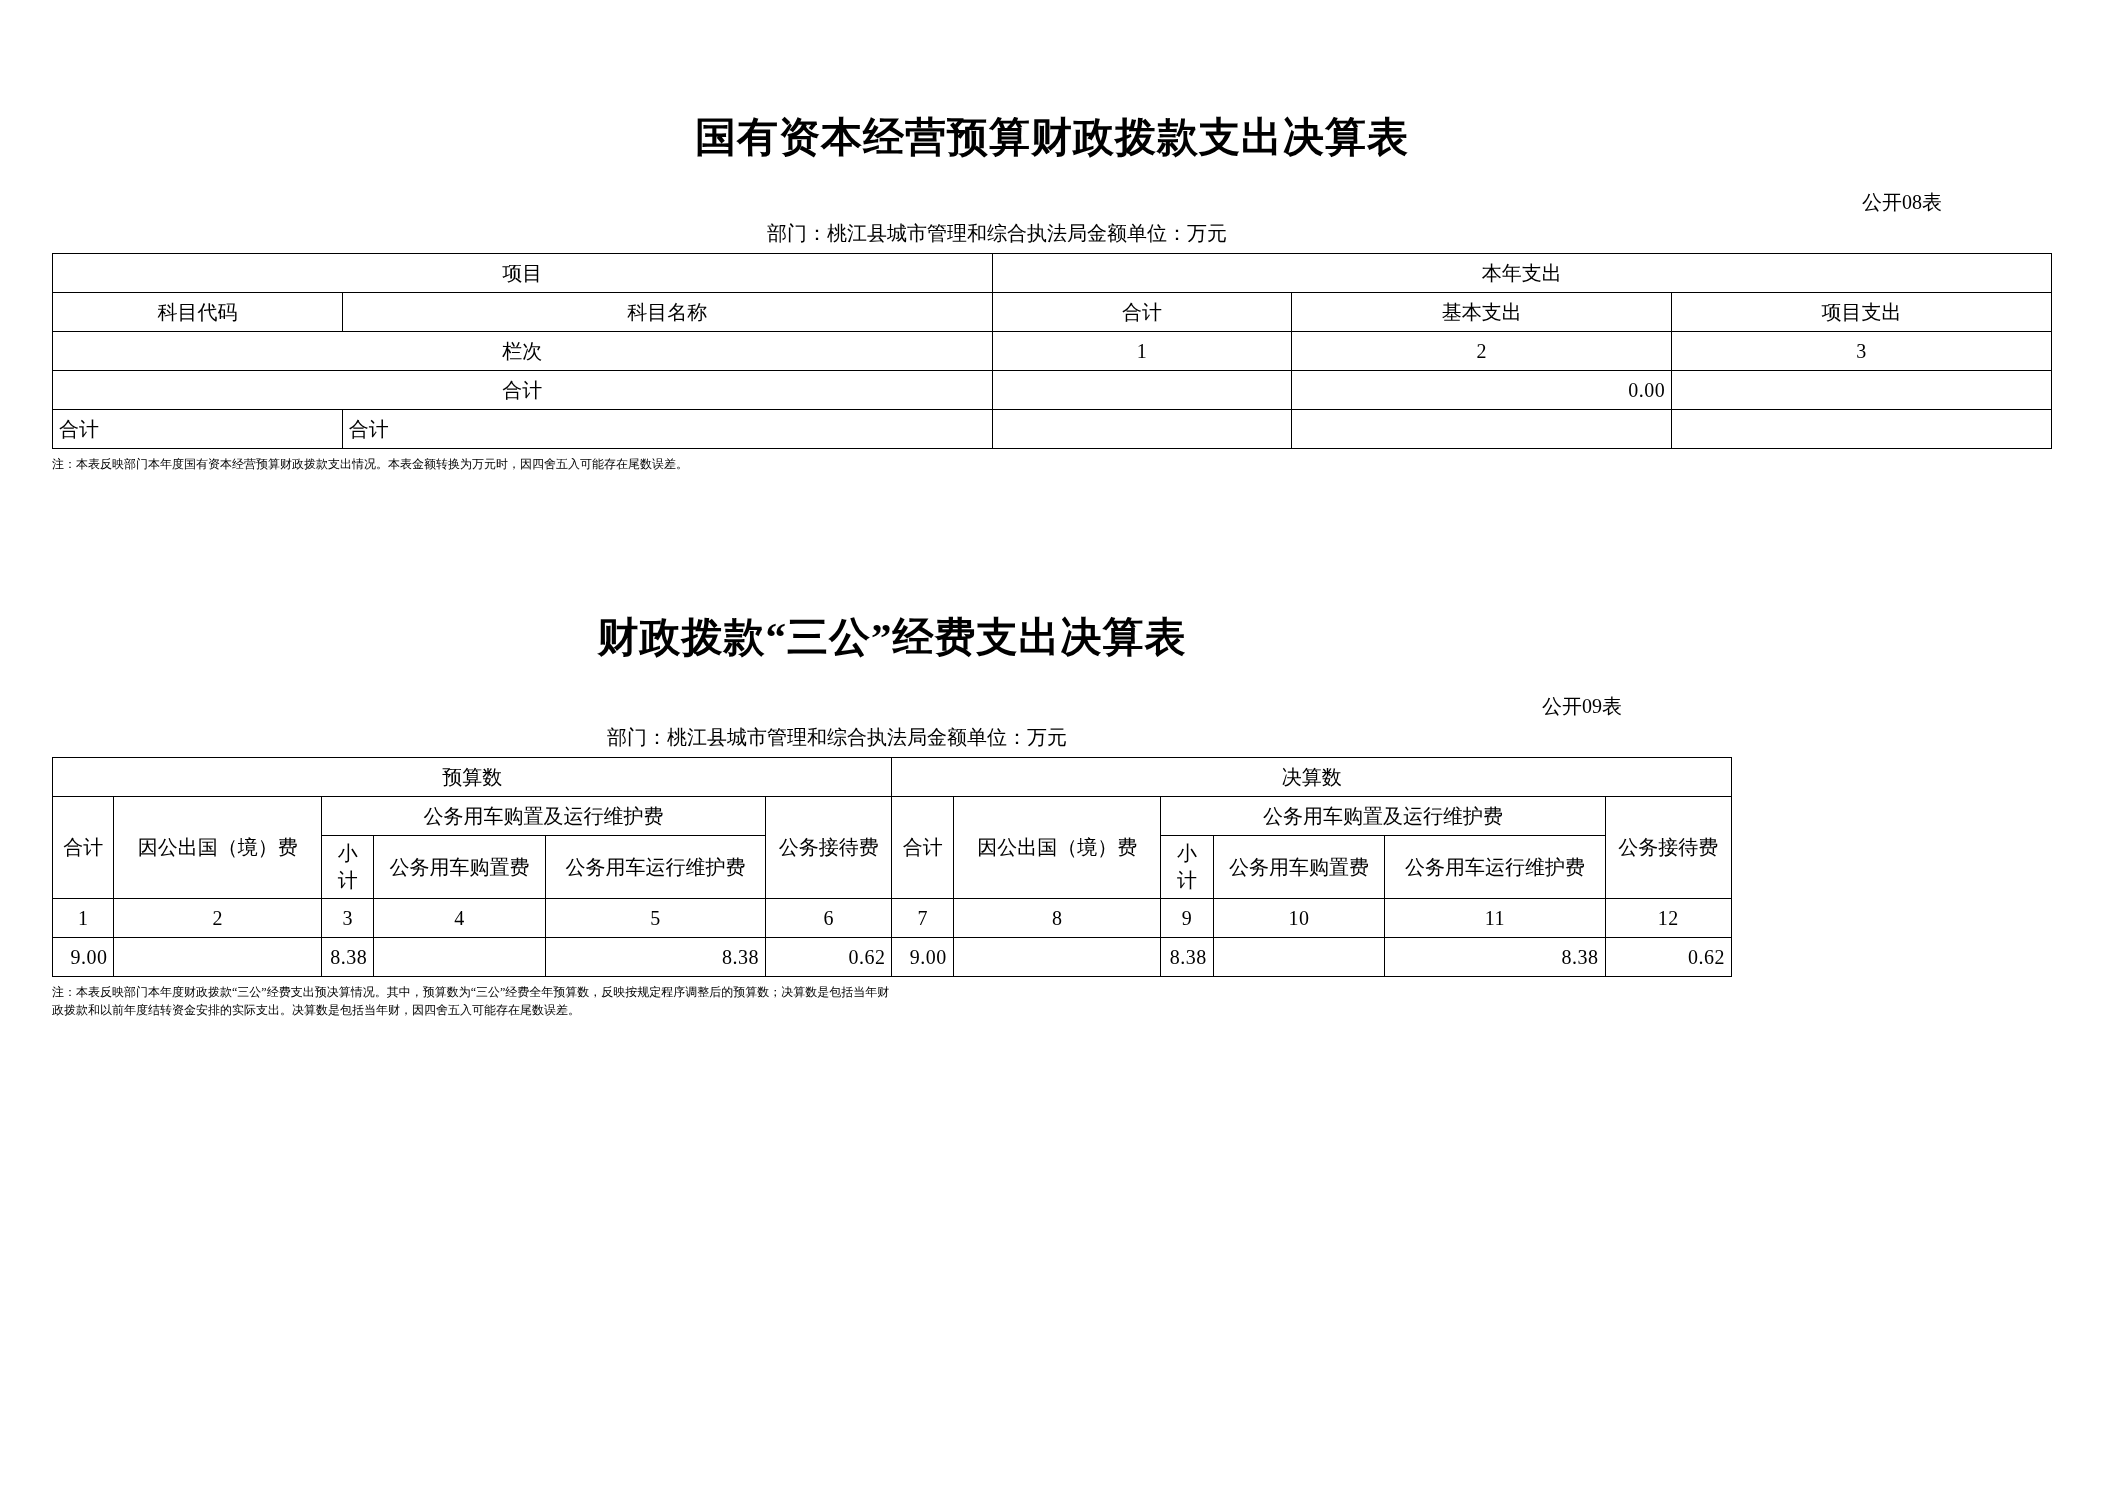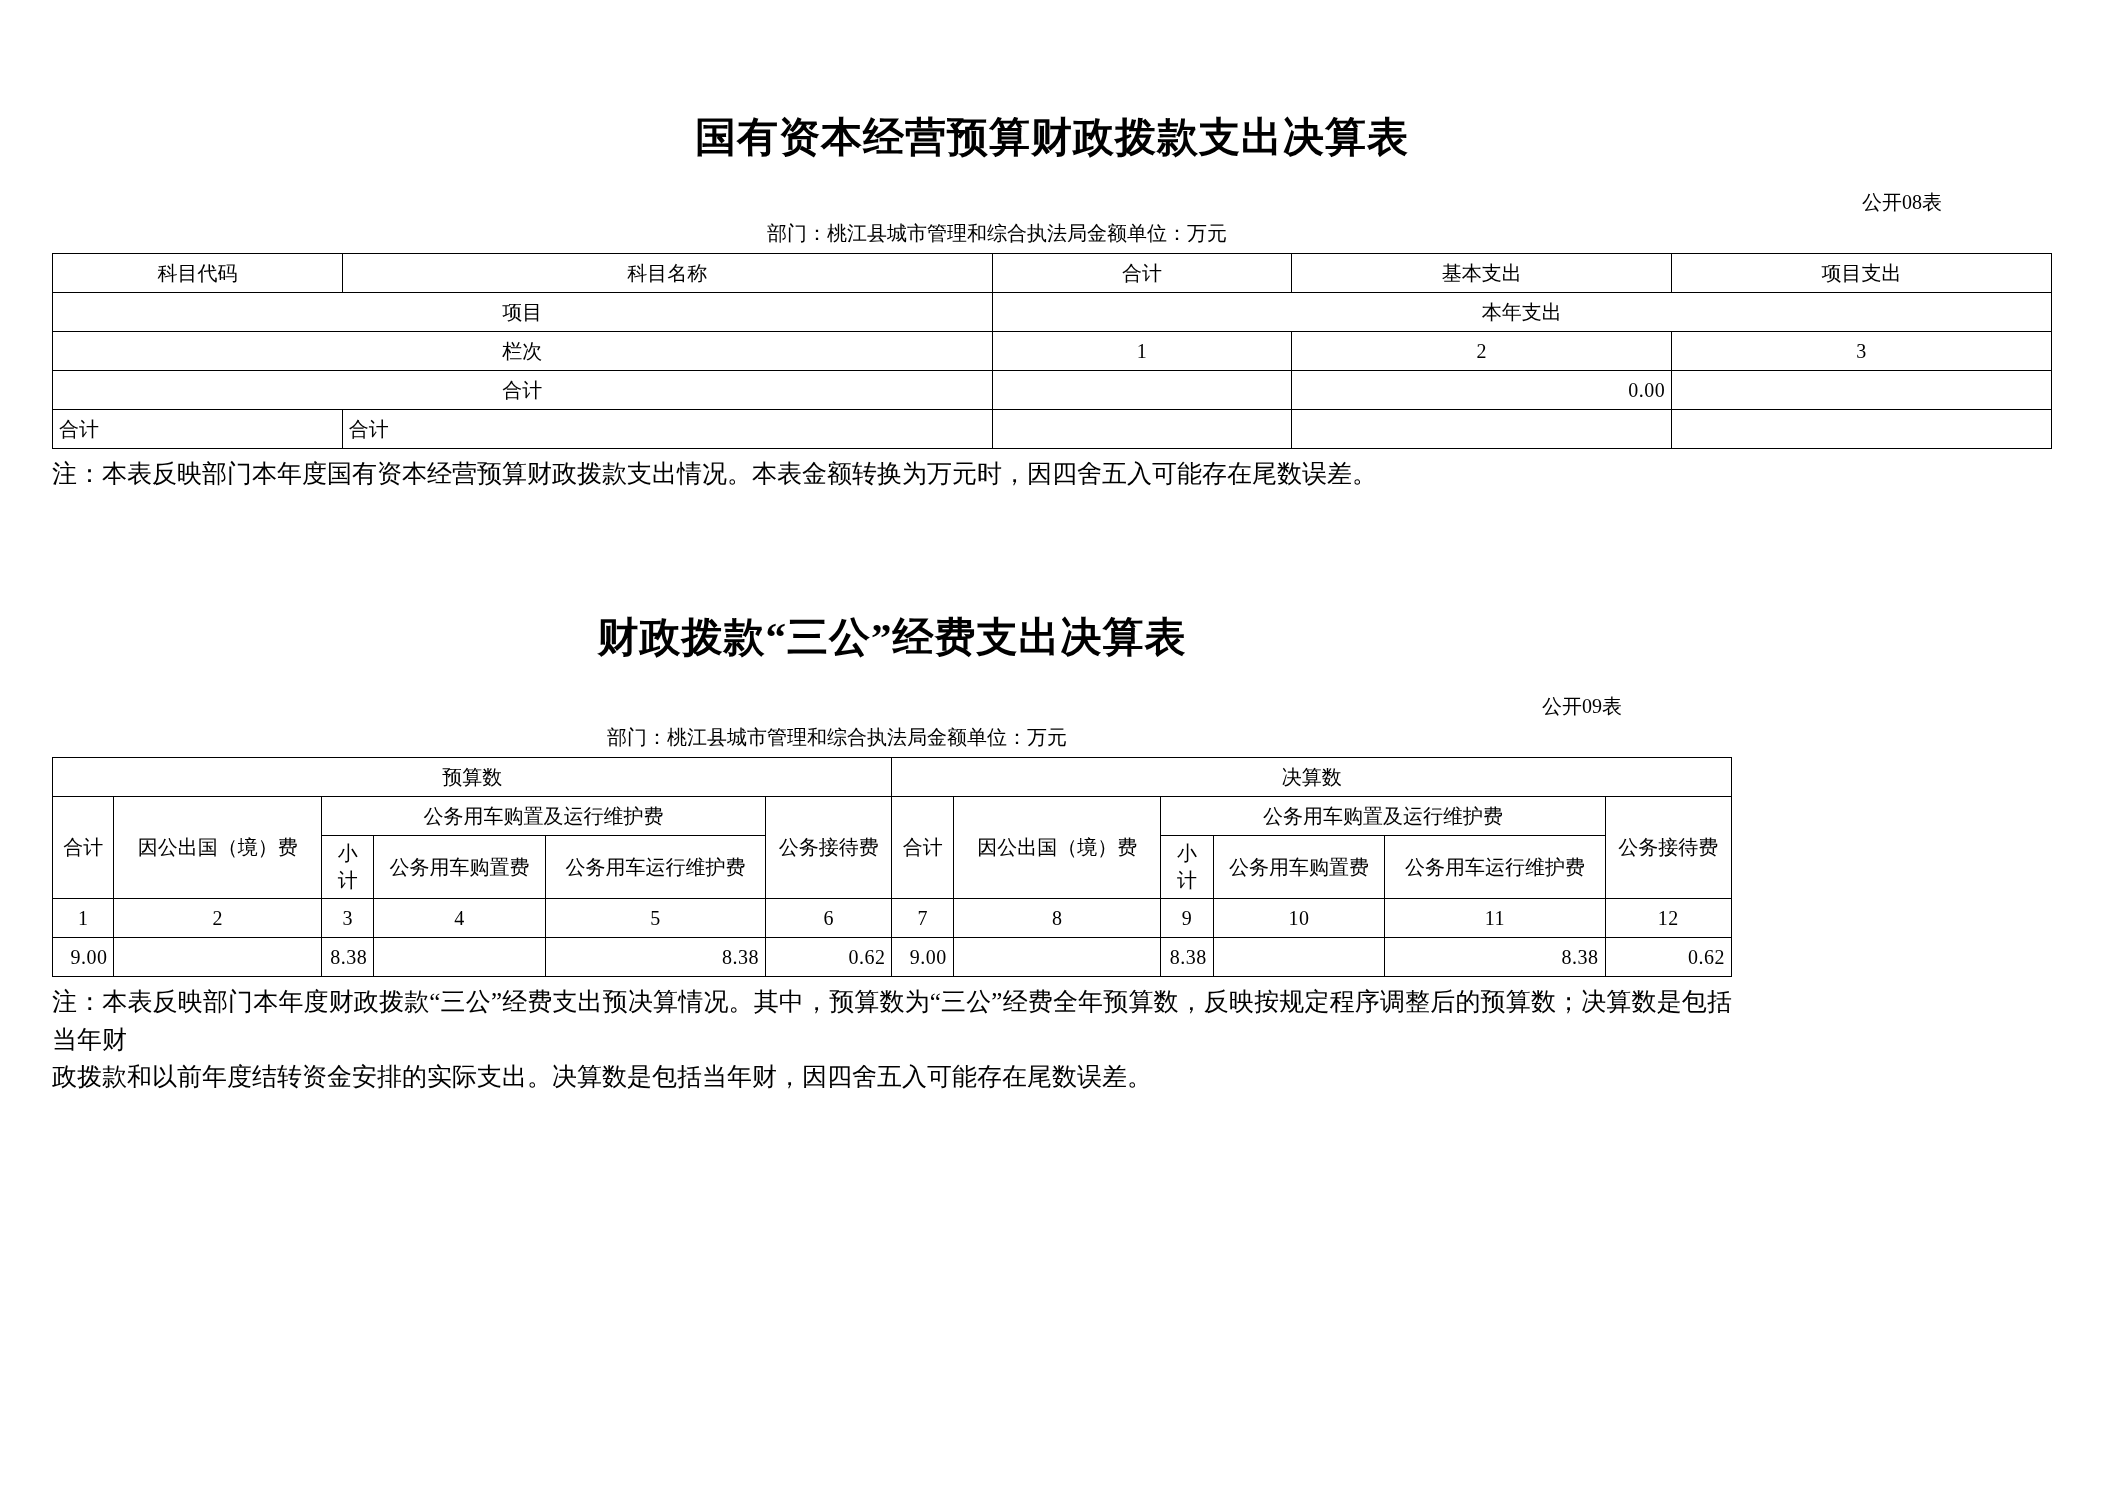--- a/index.html
+++ b/index.html
@@ -61,21 +61,21 @@
     font-weight: normal;
     height: 30px;
     vertical-align: middle;
   }
   .c { text-align: center; }
   .l { text-align: left; }
   .r { text-align: right; }
   .num { font-family: "Liberation Serif", "DejaVu Serif", serif; letter-spacing: 0.5px; }
 
   .note {
-    font-size: 25px;
+    font-size: 12px;
     line-height: 1.5;
     margin-top: 6px;
     text-align: justify;
   }
   .note .indent { display: block; text-indent: 0; }
 </style>
 </head>
 <body>
 
 <div class="page">
@@ -94,29 +94,29 @@
     <table class="grid">
       <colgroup>
         <col style="width:14.5%">
         <col style="width:32.5%">
         <col style="width:15%">
         <col style="width:19%">
         <col style="width:19%">
       </colgroup>
       <tbody>
         <tr>
+          <td class="c" colspan="2">项目</td>
+          <td class="c" colspan="3">本年支出</td>
+        </tr>
+        <tr>
           <td class="c">科目代码</td>
           <td class="c">科目名称</td>
           <td class="c">合计</td>
           <td class="c">基本支出</td>
           <td class="c">项目支出</td>
-        </tr>
-        <tr>
-          <td class="c" colspan="2">项目</td>
-          <td class="c" colspan="3">本年支出</td>
         </tr>
         <tr>
           <td class="c" colspan="2">栏次</td>
           <td class="c num">1</td>
           <td class="c num">2</td>
           <td class="c num">3</td>
         </tr>
         <tr>
           <td class="c" colspan="2">合计</td>
           <td class="r num"></td>

